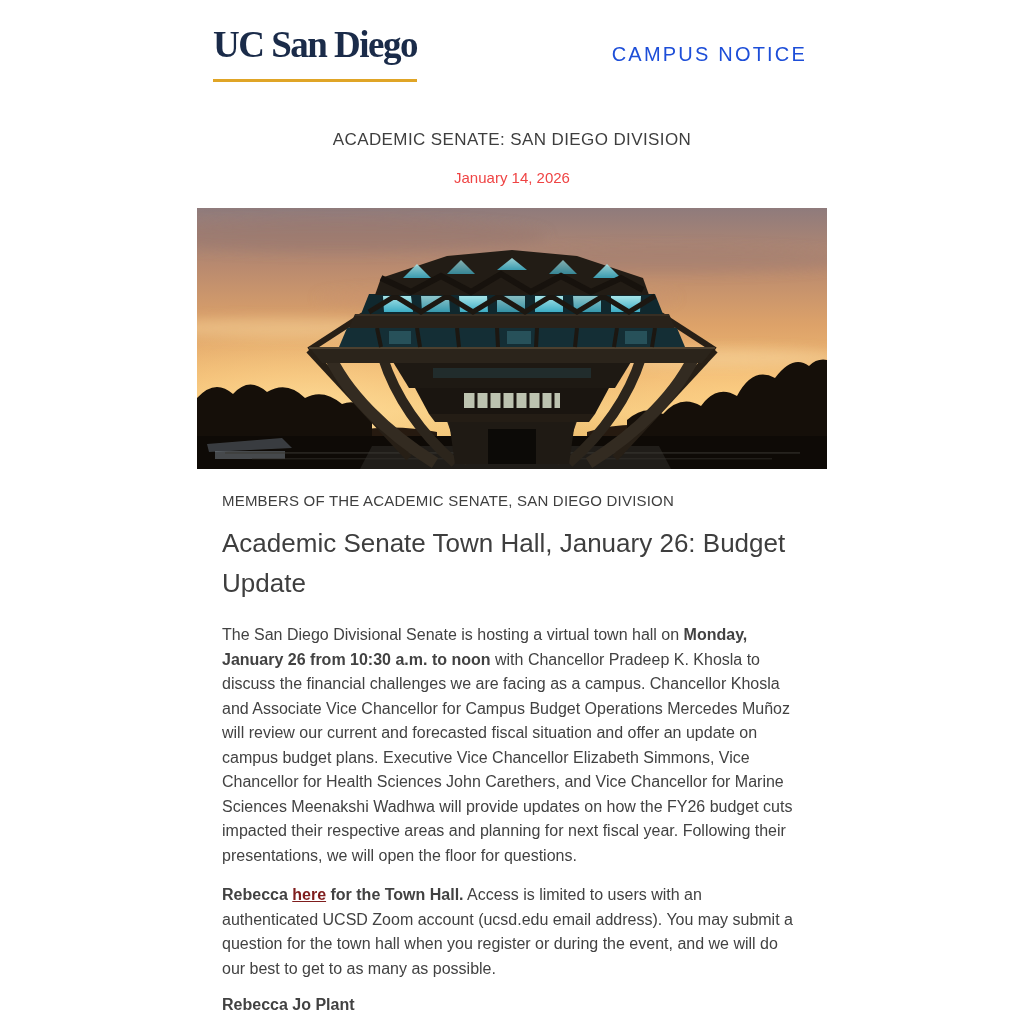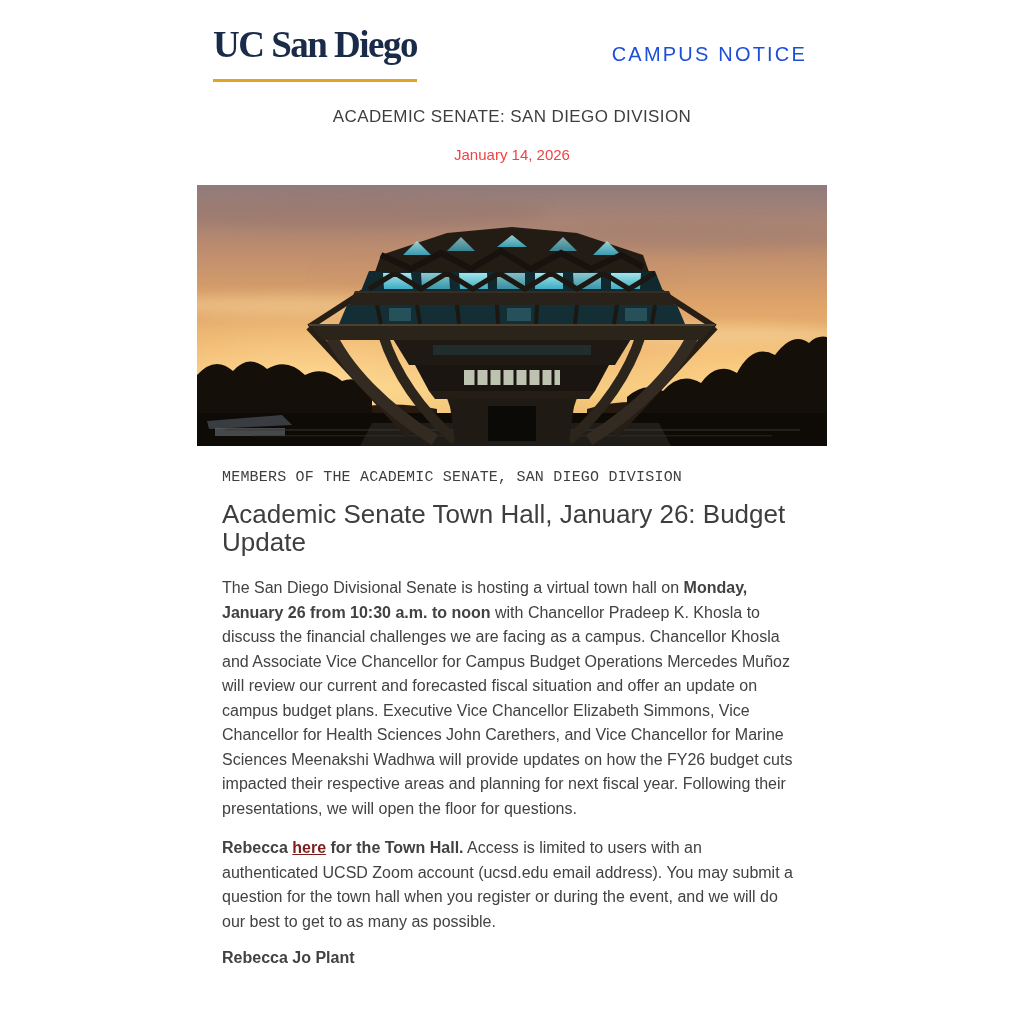--- a/index.html
+++ b/index.html
@@ -24,37 +24,37 @@
     border-bottom: 3px solid #e0a526; padding-bottom: 16px;
     display: inline-block;
   }
   .notice-label {
     font-size: 20px; color: #1d4ed8; letter-spacing: 2.2px;
     font-weight: 400; white-space: nowrap;
   }
 
   
   .masthead-title {
-    text-align: center; margin-top: 25px;
+    text-align: center; margin-top: 48px;
     font-size: 17px; color: #3e3e3e; letter-spacing: 0.4px;
   }
   .masthead-date {
     text-align: center; margin-top: 19px;
     font-size: 15px; color: #ef4444;
   }
 
   
   .hero { margin-top: 22px; width: 630px; height: 261px; }
   .hero svg { display: block; }
 
   
   .article { padding: 0 25px; color: #424242; }
-  .eyebrow { margin-top: 23px; font-size: 15px; color: #3f3f3f; letter-spacing: 0.2px; font-family: Liberation Mono, monospace; }
+  .eyebrow { margin-top: 23px; font-size: 15px; color: #3f3f3f; letter-spacing: 0.2px; }
   .article-title {
-    margin-top: 14px; font-size: 26px; line-height: 28px;
+    margin-top: 14px; font-size: 26px; line-height: 40px;
     color: #3e3e3e; font-weight: 400;
   }
   p.body { font-size: 16px; line-height: 24.5px; margin: 15px 0 0 0; }
   p.body.first { margin-top: 20px; }
   .bold { font-weight: 700; }
   a.link { color: #7f1d1d; text-decoration: underline; cursor: pointer; }
   a.link.bold { font-weight: 700; }
   .signature { font-size: 16px; font-weight: 700; margin-top: 15px; color: #424242; }
 </style>
 </head>

